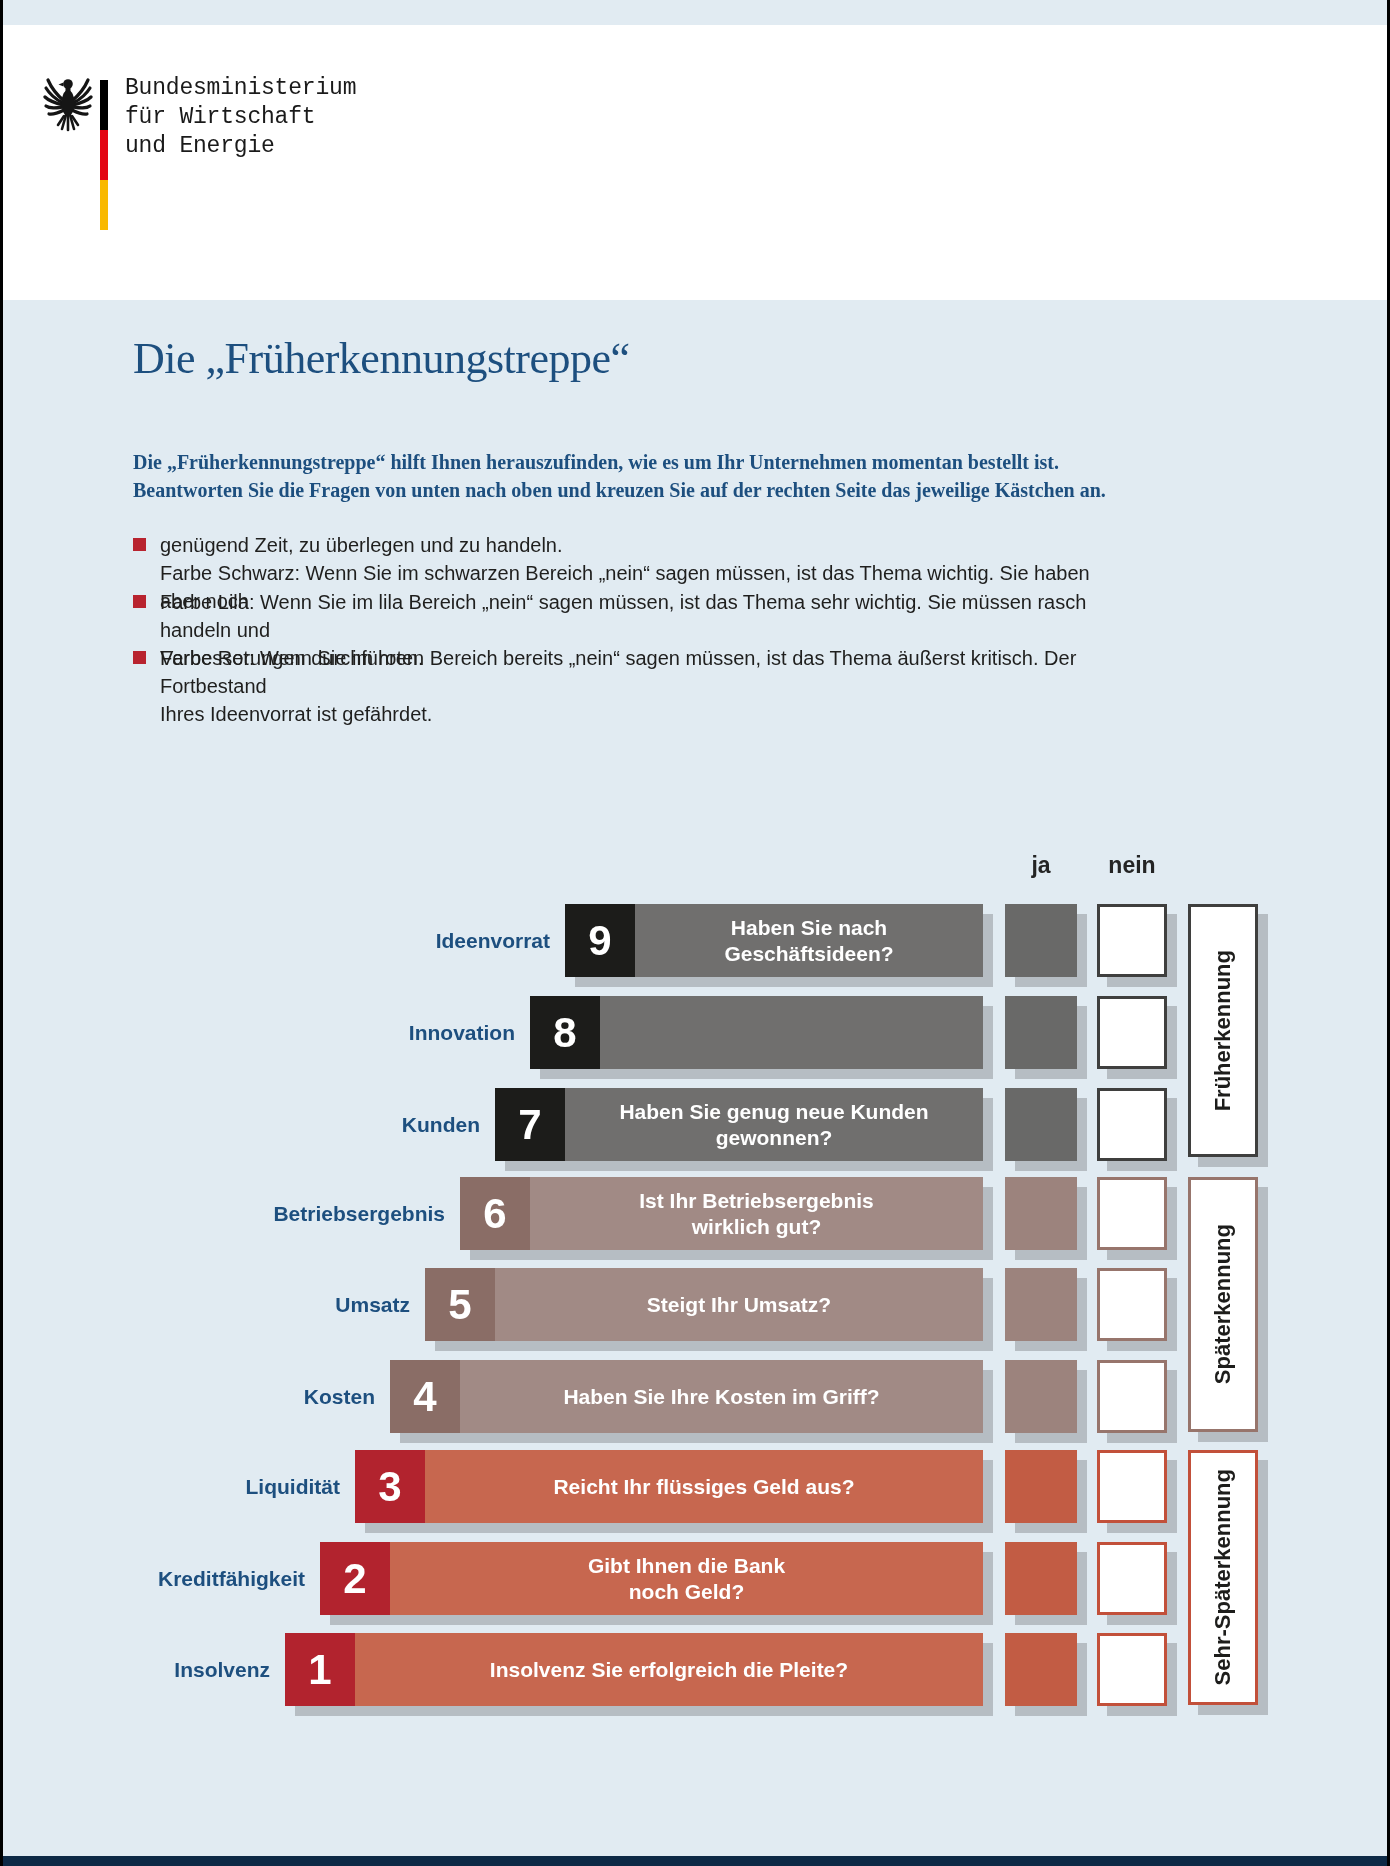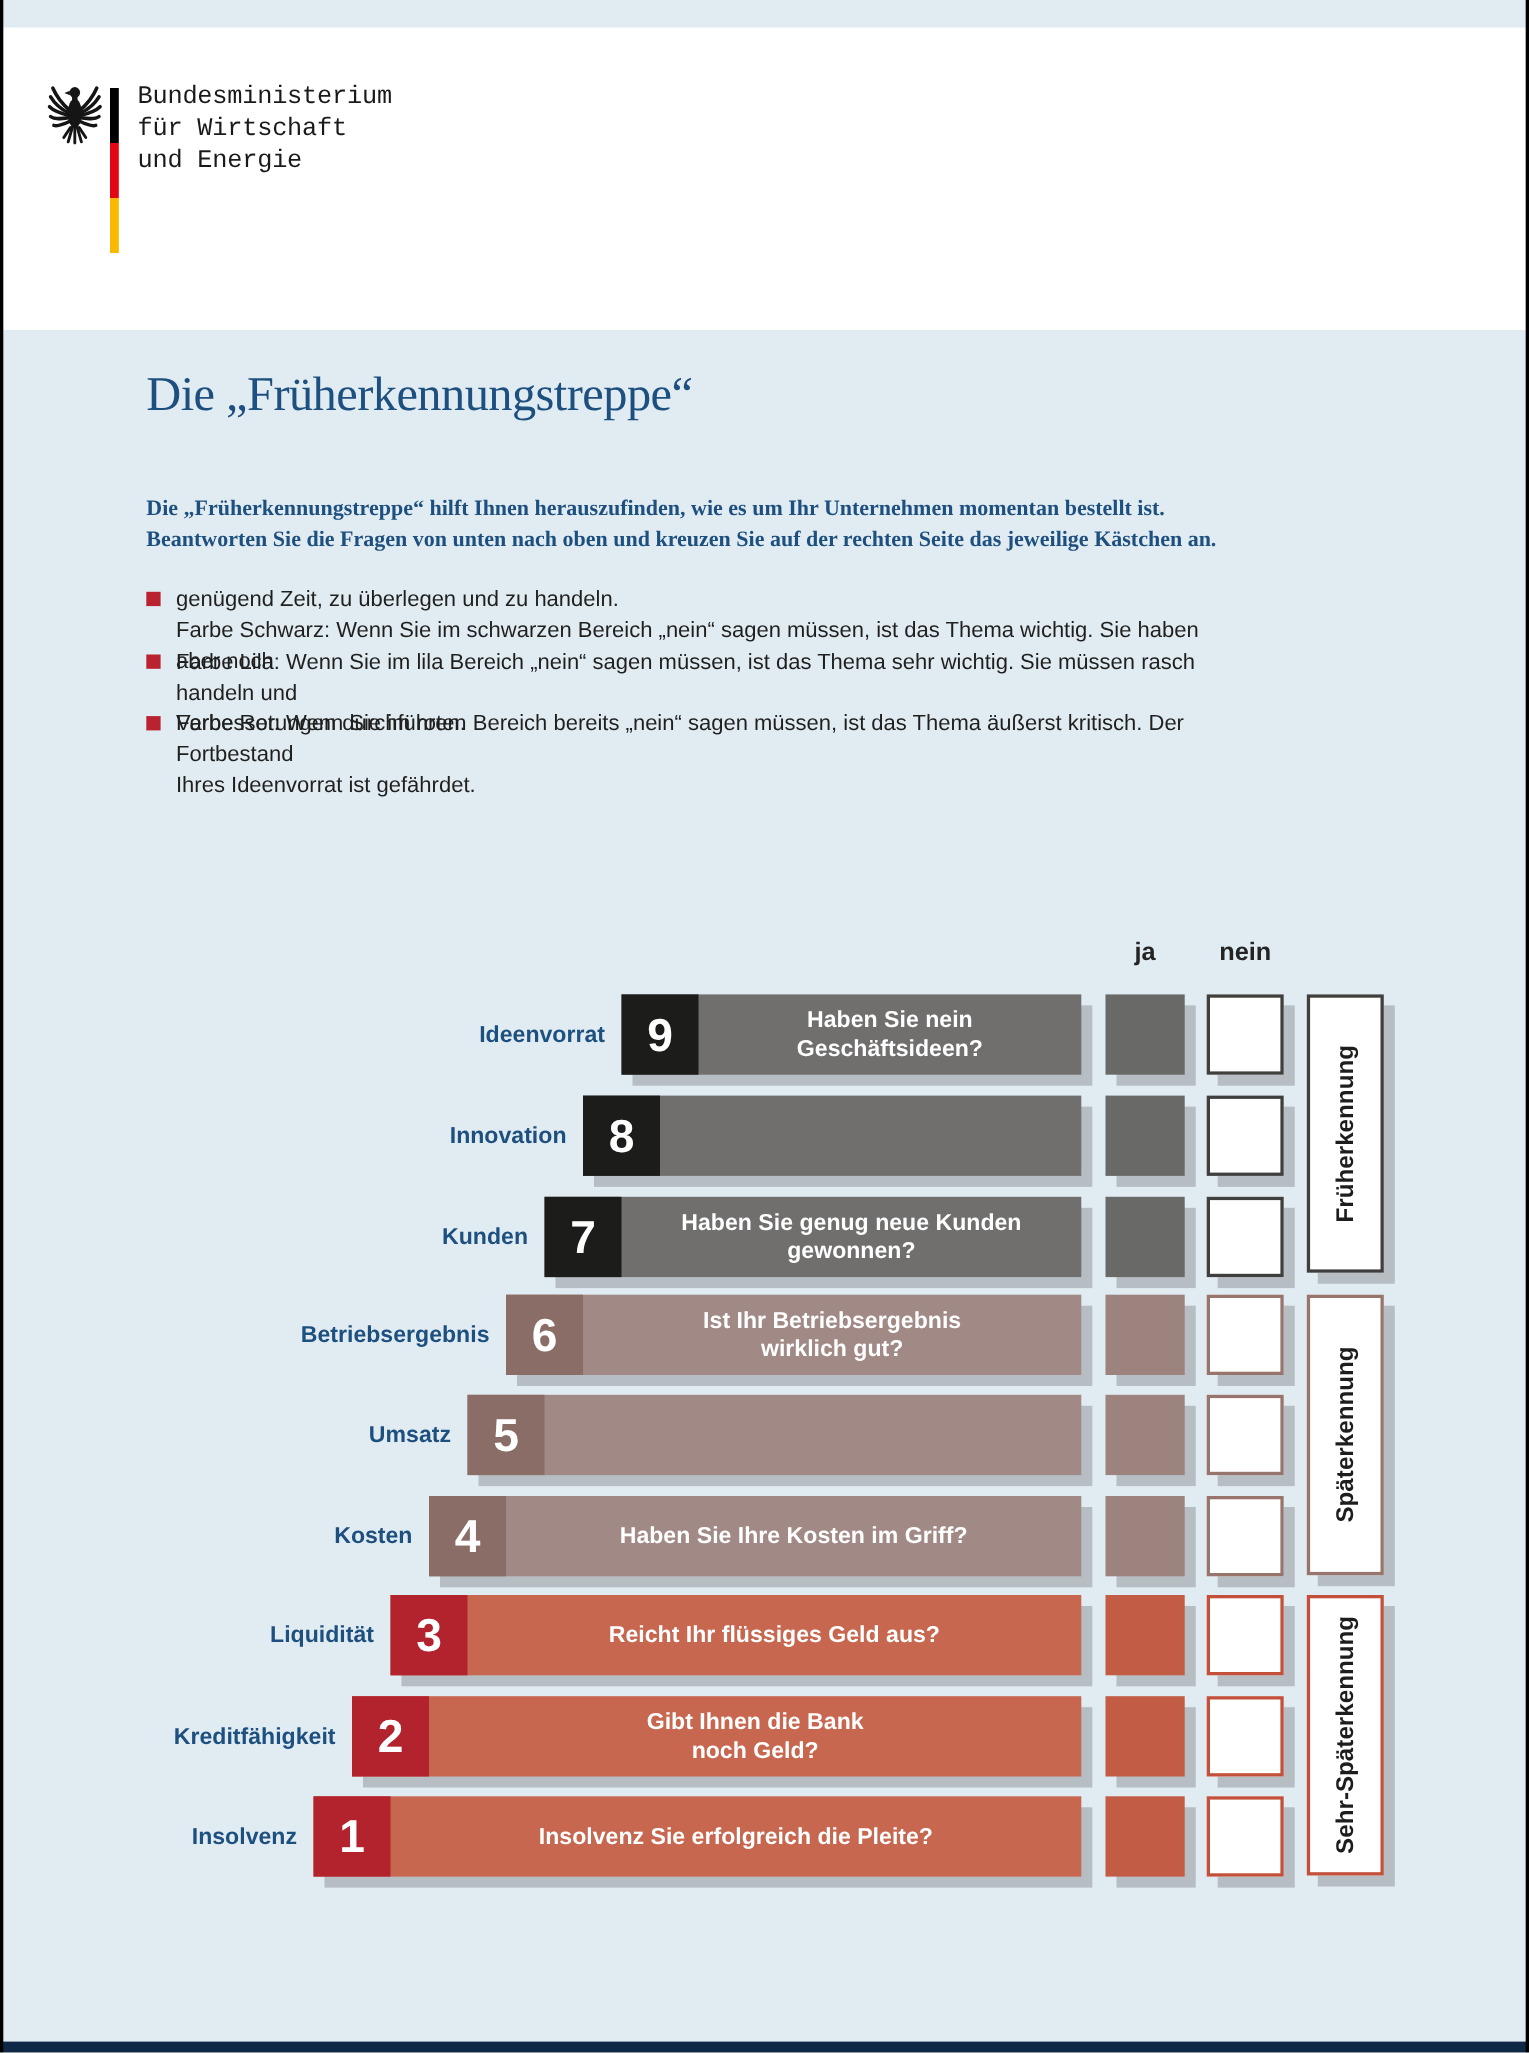--- a/index.html
+++ b/index.html
@@ -124,21 +124,21 @@
     </div>
   </div>
 
   <div id="diagram">
     <div class="col-head" style="left:1005px;width:72px;">ja</div>
     <div class="col-head" style="left:1097px;width:70px;">nein</div>
   <div class="row-label" style="top: 904px; right: 840px;">Ideenvorrat</div>
       <div class="bar" style="left: 565px; top: 904px; width: 418px; background: rgb(112, 111, 110);">
         <div class="chip" style="background: rgb(28, 28, 26);">9</div>
         <div class="q">
-          <div>Haben Sie nein</div>
+          <div>Haben Sie nach</div>
           <div>Geschäftsideen?</div>
         </div>
       </div>
       <div class="box" style="left: 1005px; top: 904px; width: 72px; background: rgb(105, 105, 104);"></div>
       <div class="box" style="left: 1097px; top: 904px; width: 70px; background: rgb(255, 255, 255); border: 3px solid rgb(63, 63, 62);"></div>
       <div class="row-label" style="top: 996px; right: 875px;">Innovation</div>
       <div class="bar" style="left: 530px; top: 996px; width: 453px; background: rgb(112, 111, 110);">
         <div class="chip" style="background: rgb(28, 28, 26);">8</div>
       </div>
       <div class="box" style="left: 1005px; top: 996px; width: 72px; background: rgb(105, 105, 104);"></div>
@@ -159,20 +159,23 @@
         <div class="q">
           <div>Ist Ihr Betriebsergebnis</div>
           <div>wirklich gut?</div>
         </div>
       </div>
       <div class="box" style="left: 1005px; top: 1177px; width: 72px; background: rgb(156, 131, 125);"></div>
       <div class="box" style="left: 1097px; top: 1177px; width: 70px; background: rgb(255, 255, 255); border: 3px solid rgb(151, 117, 108);"></div>
       <div class="row-label" style="top: 1268px; right: 980px;">Umsatz</div>
       <div class="bar" style="left: 425px; top: 1268px; width: 558px; background: rgb(161, 138, 133);">
         <div class="chip" style="background: rgb(138, 109, 102);">5</div>
+        <div class="q">
+          <div>Steigt Ihr Umsatz?</div>
+        </div>
       </div>
       <div class="box" style="left: 1005px; top: 1268px; width: 72px; background: rgb(156, 131, 125);"></div>
       <div class="box" style="left: 1097px; top: 1268px; width: 70px; background: rgb(255, 255, 255); border: 3px solid rgb(151, 117, 108);"></div>
       <div class="row-label" style="top: 1360px; right: 1015px;">Kosten</div>
       <div class="bar" style="left: 390px; top: 1360px; width: 593px; background: rgb(161, 138, 133);">
         <div class="chip" style="background: rgb(138, 109, 102);">4</div>
         <div class="q">
           <div>Haben Sie Ihre Kosten im Griff?</div>
         </div>
       </div>

